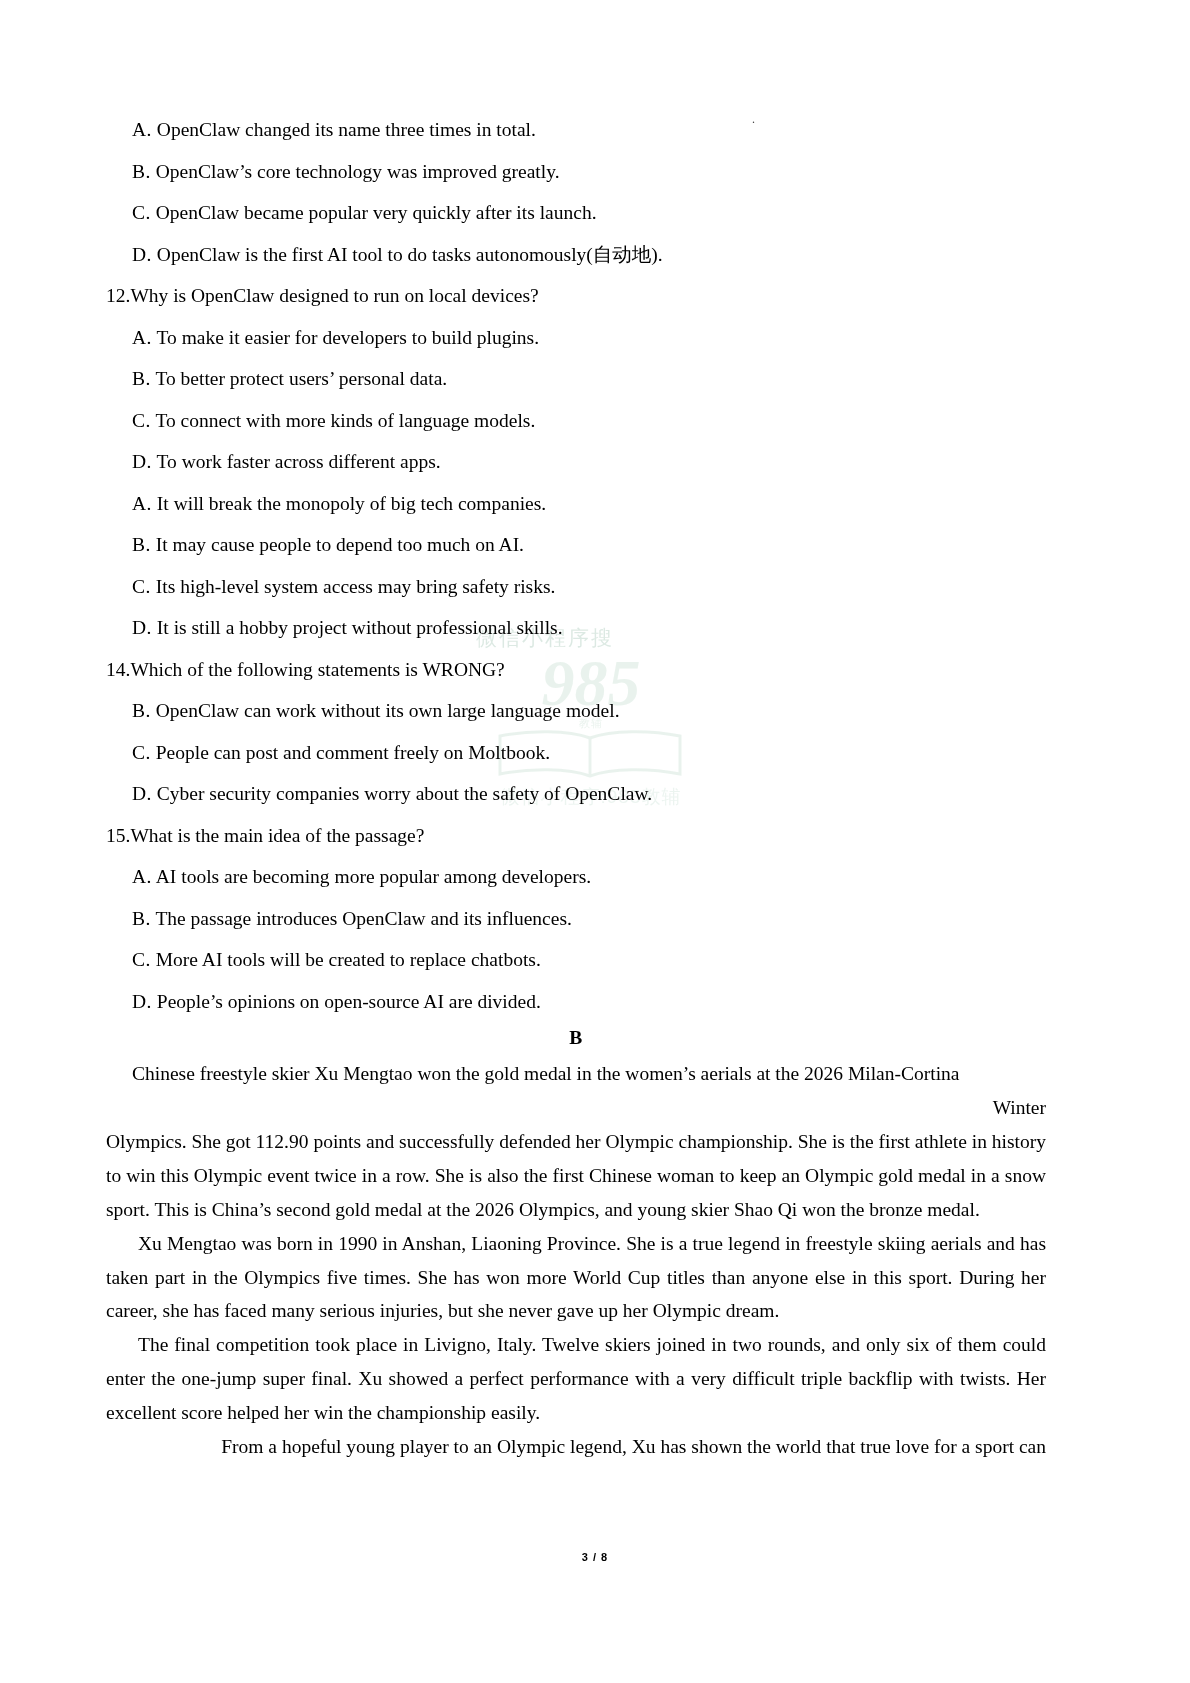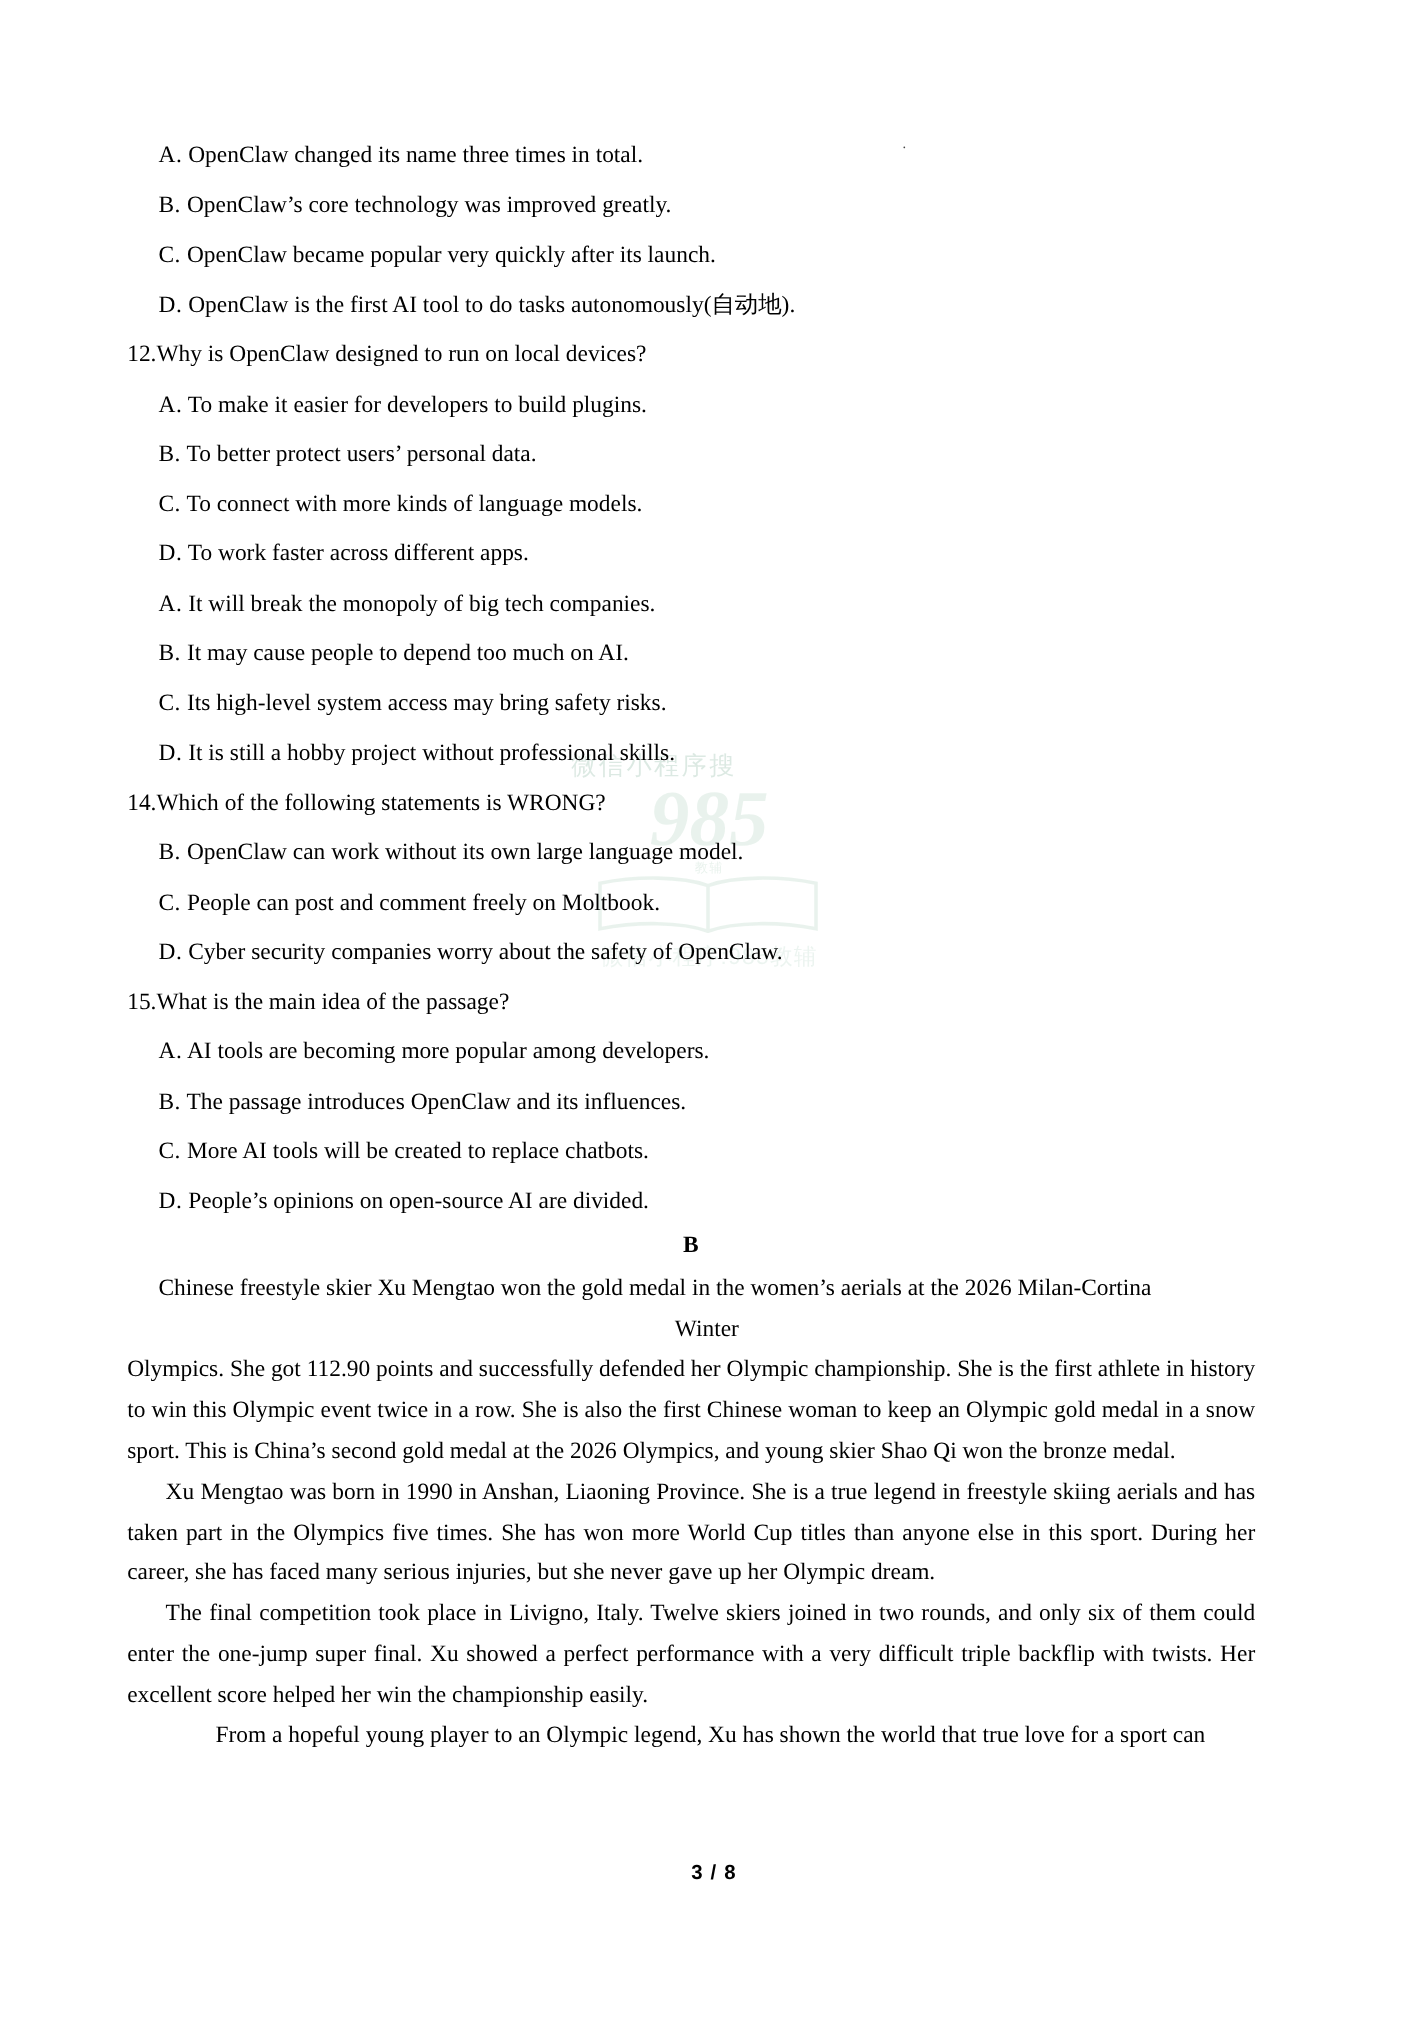--- a/index.html
+++ b/index.html
@@ -118,31 +118,31 @@
     text-align: justify;
     text-justify: inter-word;
     position: relative;
     z-index: 2;
   }
   .para-indent-first { text-indent: 32px; }
   .para-hang {
     padding-left: 26px;
     text-indent: 0;
   }
-  .nojust { text-align: center; }
+  .nojust { text-align: right; }
 
   .footer {
     position: absolute;
     left: 0;
     right: 0;
     top: 1551px;
     text-align: center;
     font-family: "Liberation Sans", sans-serif;
     font-weight: bold;
-    font-size: 17px;
+    font-size: 11px;
     letter-spacing: 1px;
     color: #000;
   }
 
   .tiny-mark {
     position: absolute;
     left: 752px;
     top: 112px;
     font-size: 12px;
     color: #444;

